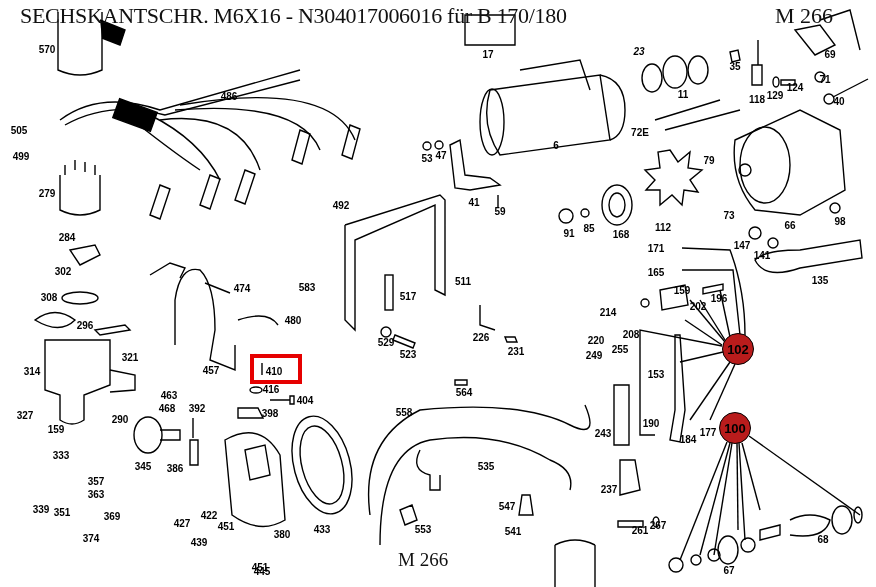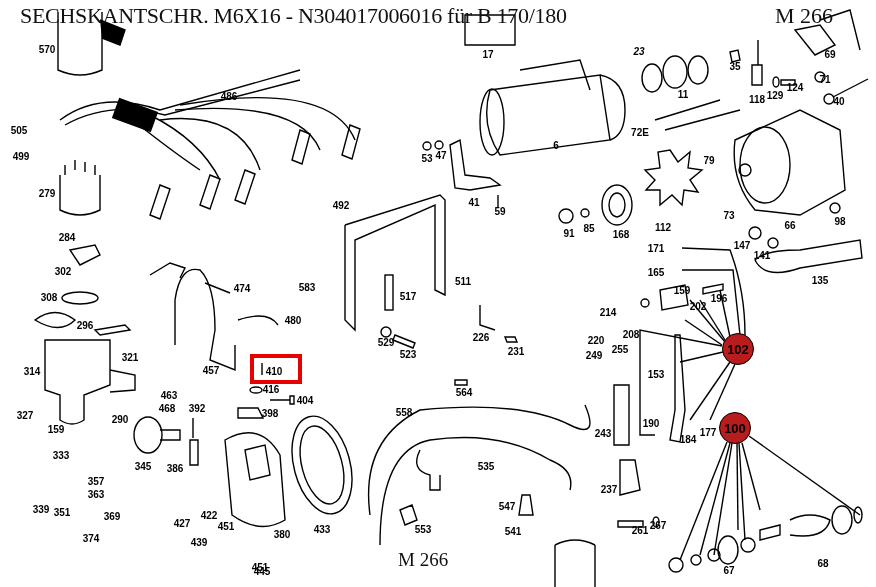--- a/index.html
+++ b/index.html
@@ -295,21 +295,21 @@
       <div class="lbl" style="left: 620px; top: 350px;">255</div>
       <div class="lbl" style="left: 656px; top: 375px;">153</div>
       <div class="lbl" style="left: 603px; top: 434px;">243</div>
       <div class="lbl" style="left: 651px; top: 424px;">190</div>
       <div class="lbl" style="left: 688px; top: 440px;">184</div>
       <div class="lbl" style="left: 708px; top: 433px;">177</div>
       <div class="lbl" style="left: 609px; top: 490px;">237</div>
       <div class="lbl" style="left: 640px; top: 531px;">261</div>
       <div class="lbl" style="left: 658px; top: 526px;">267</div>
       <div class="lbl" style="left: 729px; top: 571px;">67</div>
-      <div class="lbl" style="left: 823px; top: 540px; margin-top: 24px;">68</div>
+      <div class="lbl" style="left: 823px; top: 540px;">68</div>
       <div class="circle-lbl" style="left: 738px; top: 349px; width: 30px; height: 30px;">102</div>
       <div class="circle-lbl" style="left: 735px; top: 428px; width: 30px; height: 30px;">100</div>
     </div>
 
   <div class="highlight" style="left:250px;top:354px;width:52px;height:30px;"></div>
 
   <div class="footer" style="left:398px;">M 266</div>
 </div>
 
 </body></html>

